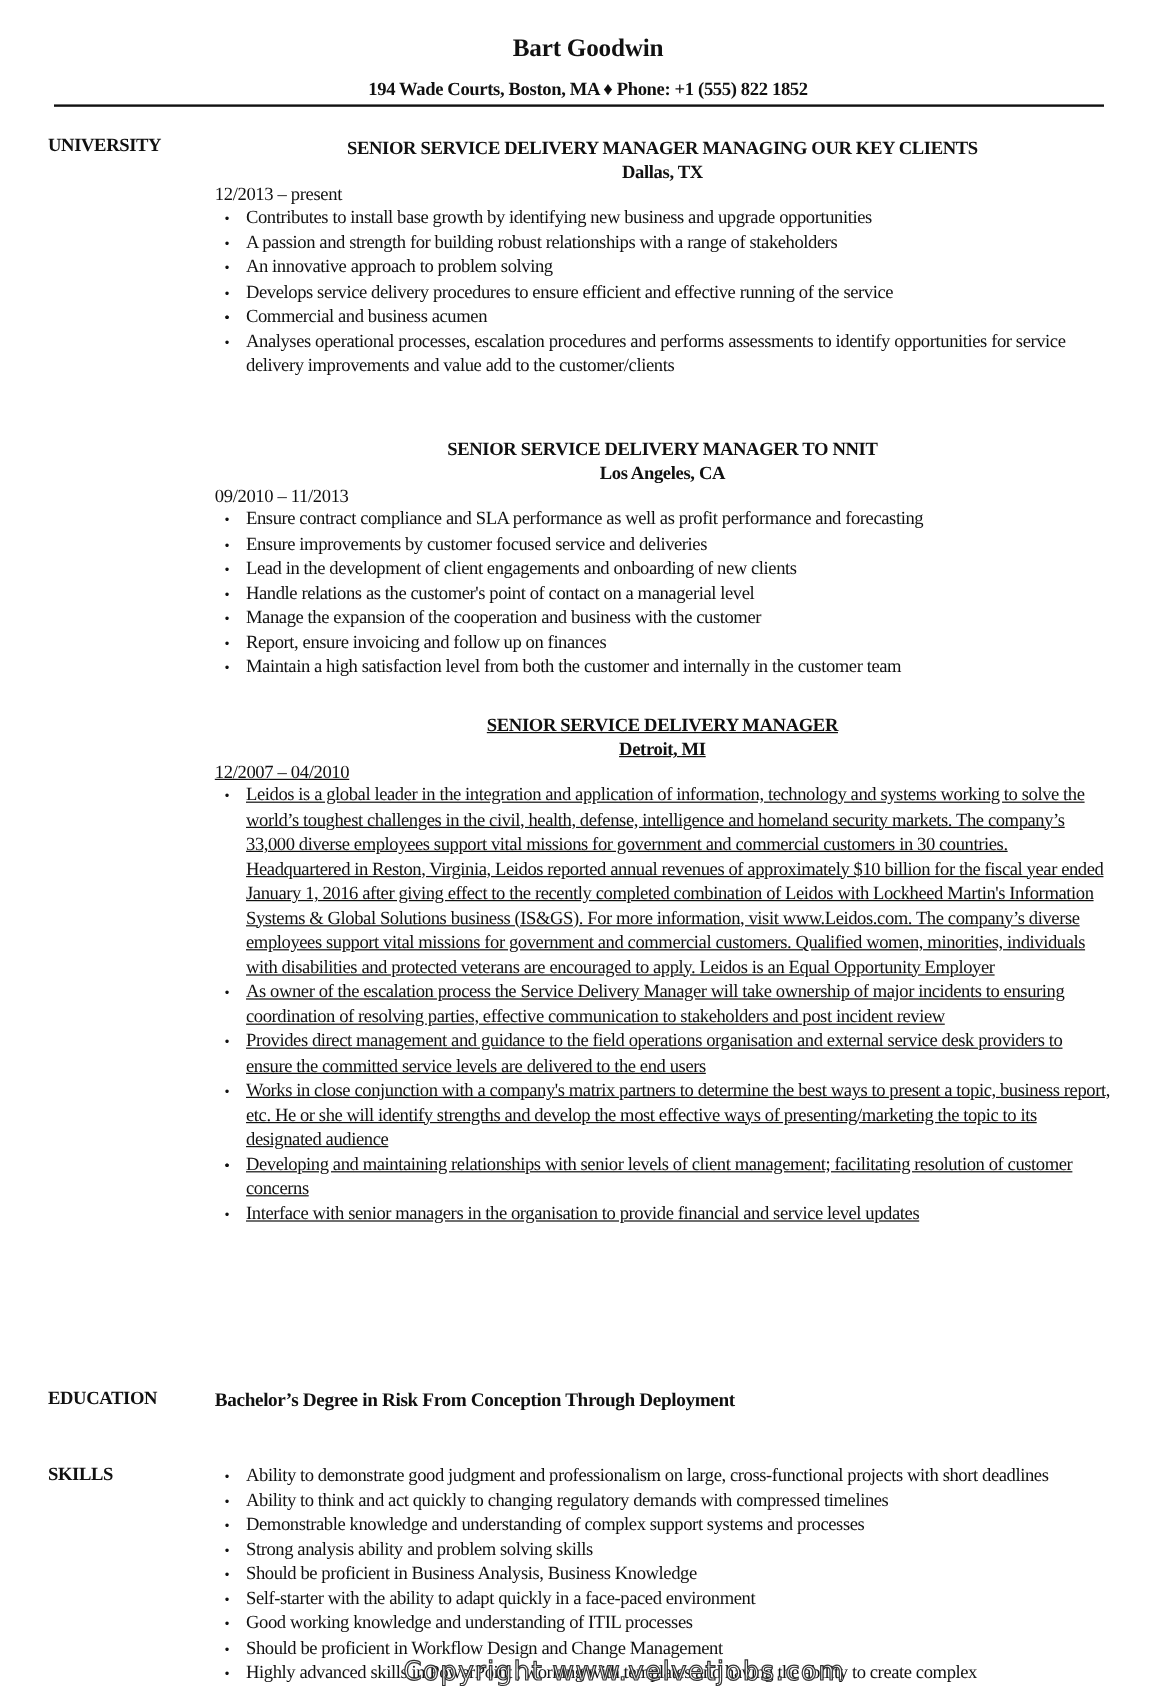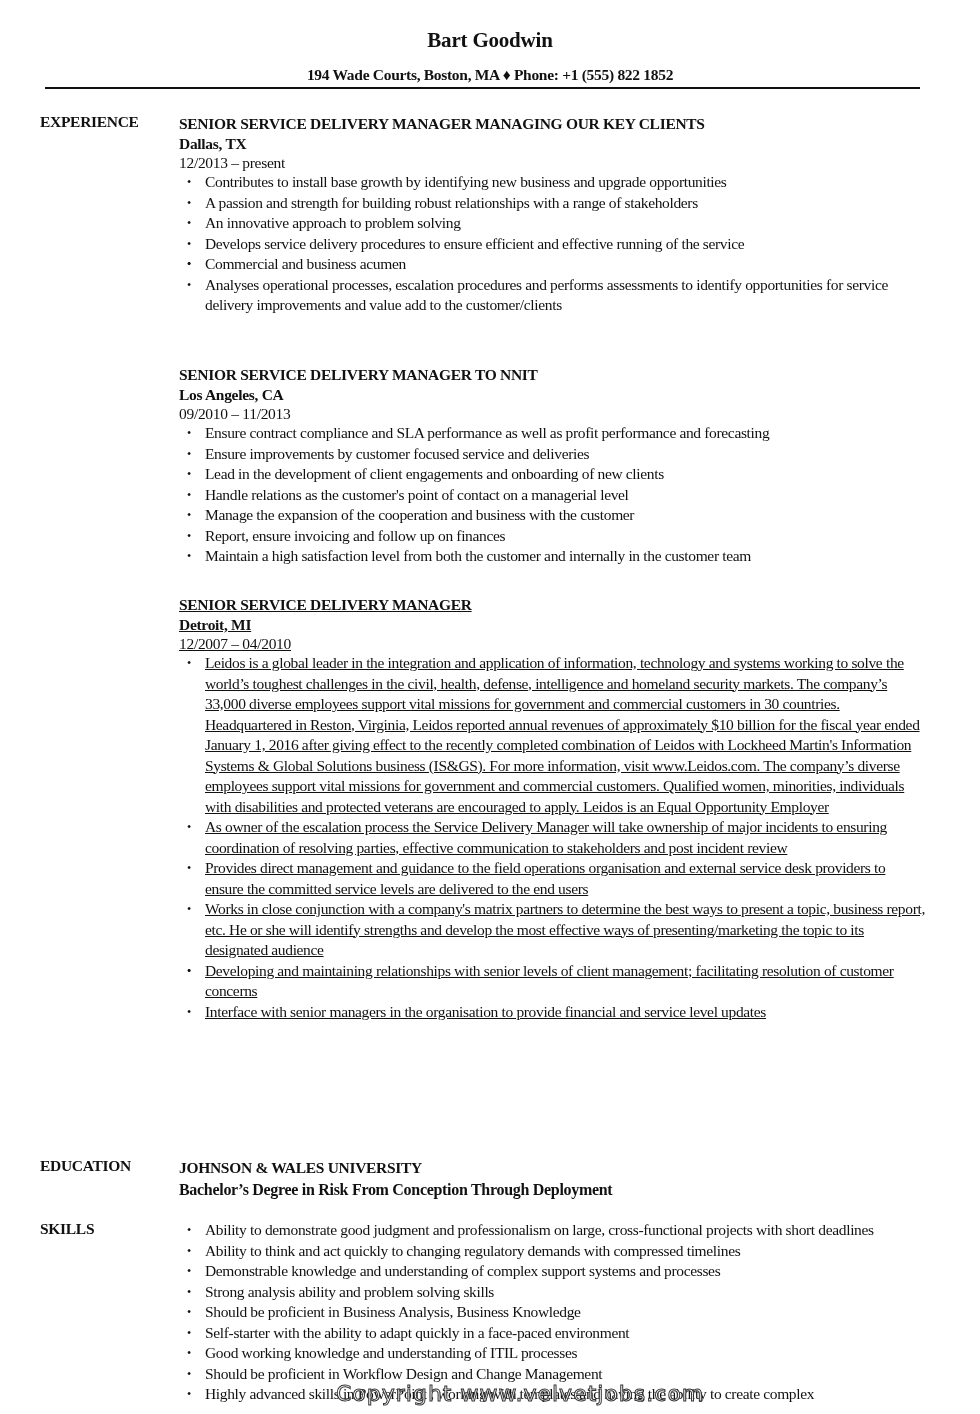--- a/index.html
+++ b/index.html
@@ -20,22 +20,22 @@
   .rule {
     position: absolute; top: 87px; left: 45px; width: 875px; height: 2px; background: #111;
   }
   .section { position: absolute; left: 0; width: 980px; }
   .section-label {
     position: absolute; left: 40px; top: 0;
     font-size: 15.5px; font-weight: bold; letter-spacing: -0.3px;
   }
   .section-body { position: absolute; left: 179px; top: 0; width: 760px; }
   .job { margin: 0; }
-  .job-title { font-size: 15.5px; font-weight: bold; line-height: 21px; letter-spacing: -0.3px; }
-  .job-location { font-size: 15.5px; font-weight: bold; line-height: 20px; letter-spacing: -0.3px; }
+  .job-title { font-size: 15.5px; font-weight: bold; line-height: 21px; letter-spacing: -0.3px; text-align: center; }
+  .job-location { font-size: 15.5px; font-weight: bold; line-height: 20px; letter-spacing: -0.3px; text-align: center; }
   .job-dates { font-size: 15.5px; line-height: 18px; letter-spacing: -0.3px; }
   ul.bullets {
     list-style: none; margin: 0; padding: 0;
   }
   ul.bullets li {
     position: relative; padding-left: 26px; font-size: 15.5px; line-height: 20.5px;
     letter-spacing: -0.35px; width: 720px;
   }
   ul.bullets li .bullet-dot {
     position: absolute; left: 8px; top: 0; font-size: 12px;
@@ -53,21 +53,21 @@
 </head>
 <body>
 
 <div class="page">
 
   <div class="header-name">Bart Goodwin</div>
   <div class="header-contact">194 Wade Courts, Boston, MA ♦ Phone: +1 (555) 822 1852</div>
   <div class="rule"></div>
 
   <div class="section" style="top:113px;">
-    <div class="section-label" style="top:0;">EXPERIENCE</div>
+    <div class="section-label" style="top:0;">UNIVERSITY</div>
     <div class="section-body">
 
       <div class="job" style="position:absolute; top:0; left:0;">
         <div class="job-title">SENIOR SERVICE DELIVERY MANAGER MANAGING OUR KEY CLIENTS</div>
         <div class="job-location">Dallas, TX</div>
         <div class="job-dates">12/2013 – present</div>
         <ul class="bullets">
           <li><span class="bullet-dot">•</span><span>Contributes to install base growth by identifying new business and upgrade opportunities</span></li>
           <li><span class="bullet-dot">•</span><span>A passion and strength for building robust relationships with a range of stakeholders</span></li>
           <li><span class="bullet-dot">•</span><span>An innovative approach to problem solving</span></li>
@@ -107,21 +107,20 @@
           <li><span class="bullet-dot">•</span><span>Interface with senior managers in the organisation to provide financial and service level updates</span></li>
         </ul>
       </div>
 
     </div>
   </div>
 
   <div class="section" style="top:1157px;">
     <div class="section-label">EDUCATION</div>
     <div class="section-body">
-      <div class="edu-school">JOHNSON &amp; WALES UNIVERSITY</div>
       <div class="edu-degree">Bachelor’s Degree in Risk From Conception Through Deployment</div>
     </div>
   </div>
 
   <div class="section" style="top:1220px;">
     <div class="section-label">SKILLS</div>
     <div class="section-body">
       <ul class="bullets">
         <li><span class="bullet-dot">•</span><span>Ability to demonstrate good judgment and professionalism on large, cross-functional projects with short deadlines</span></li>
         <li><span class="bullet-dot">•</span><span>Ability to think and act quickly to changing regulatory demands with compressed timelines</span></li>

